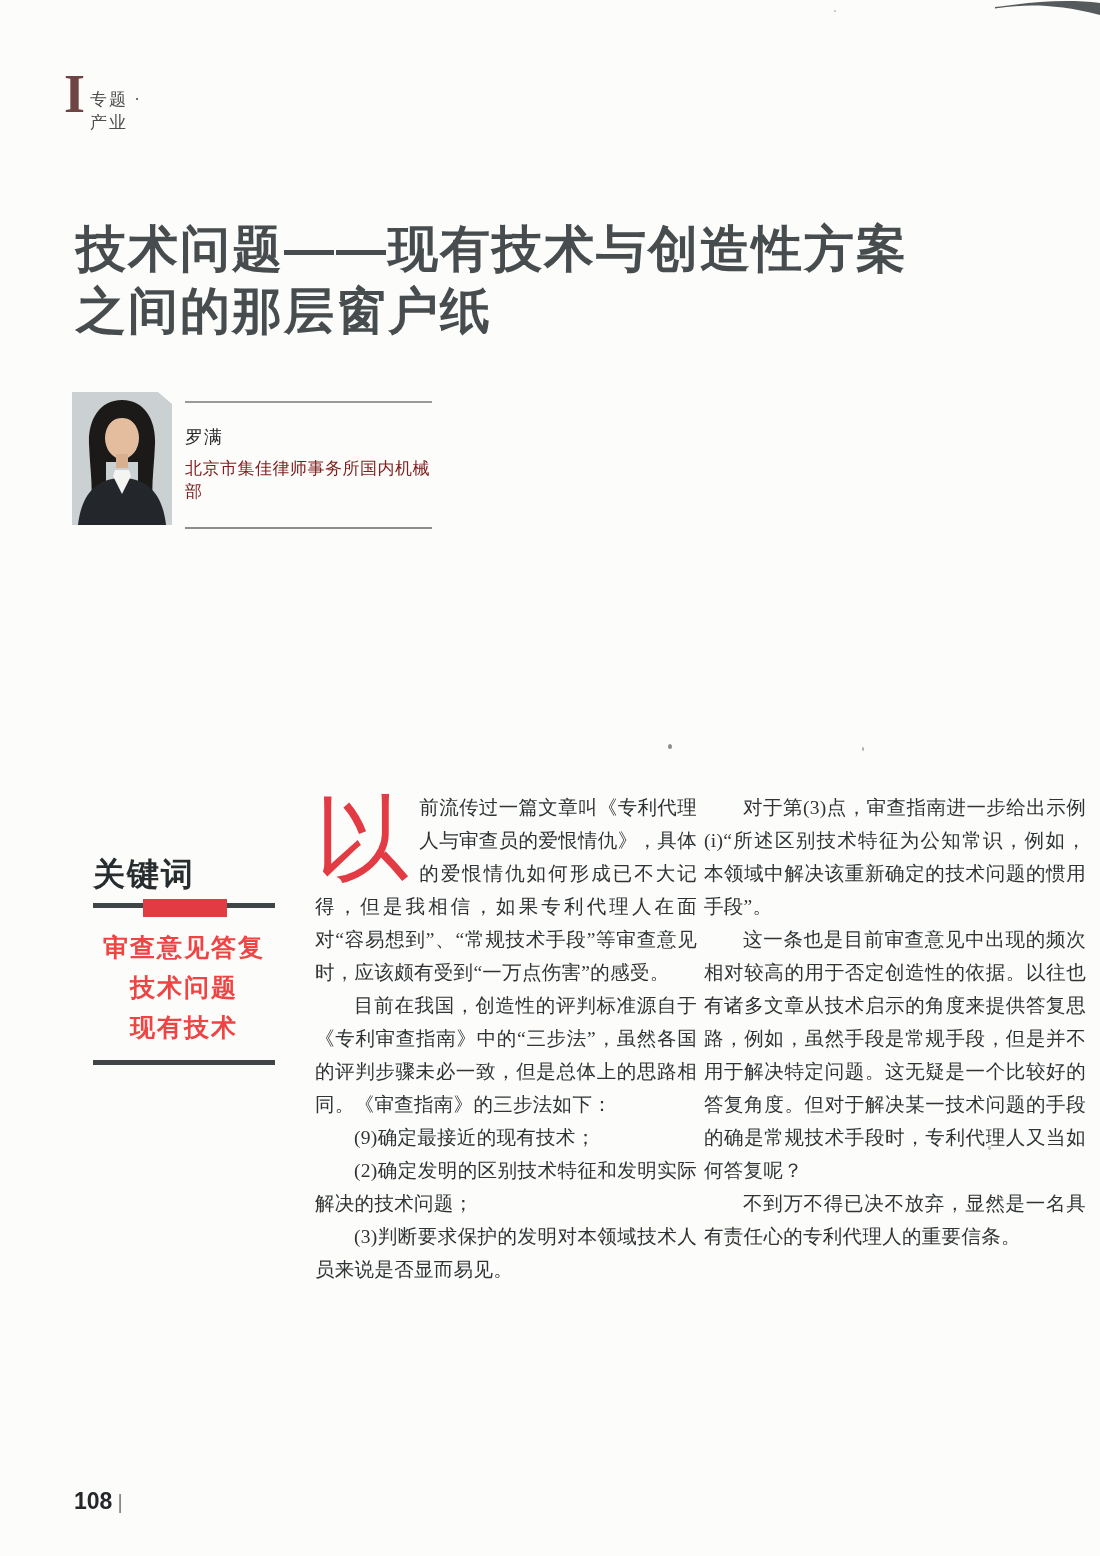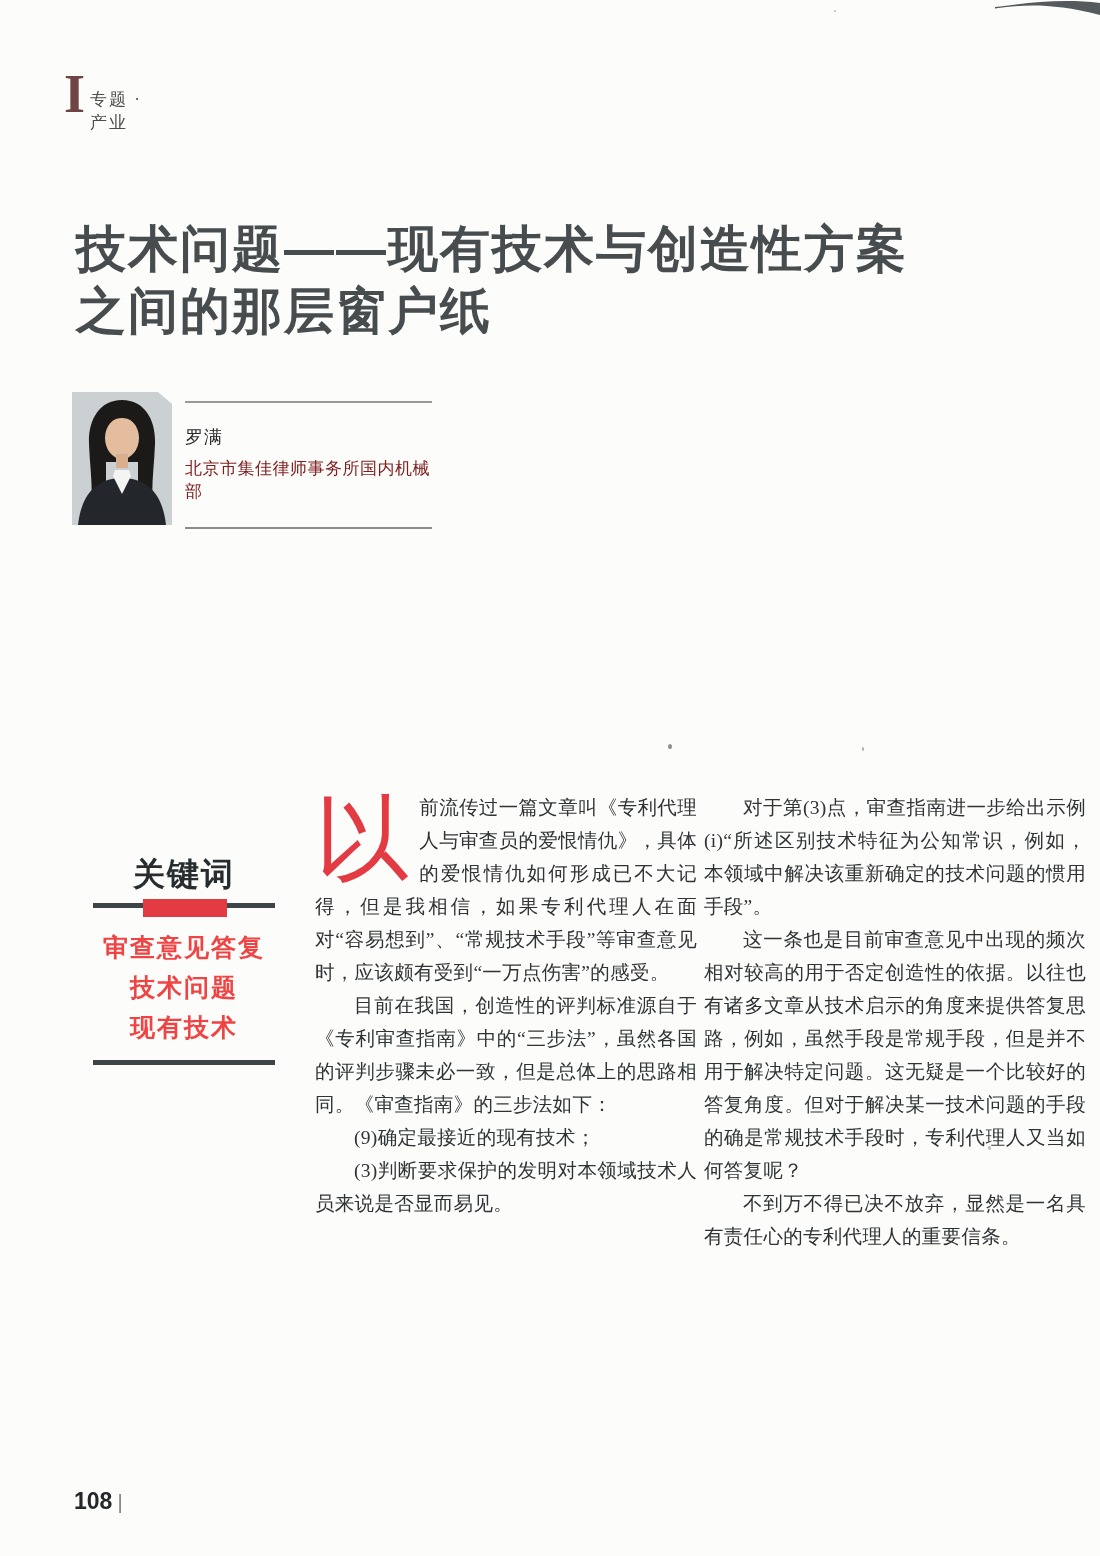--- a/index.html
+++ b/index.html
@@ -61,21 +61,21 @@
   .author-rule{height:2px;background:#9a9a98;}
   .author-rule.bottom{background:#8c8c8a;}
   .author-name{font-size:18px;color:#242628;margin-top:22px;letter-spacing:1px;
     font-family:"Liberation Sans","DejaVu Sans",sans-serif;}
   .author-affil{font-size:17px;color:#7f1d1d;margin-top:8px;margin-bottom:24px;letter-spacing:0.5px;
     font-family:Liberation Sans, sans-serif;}
 
   
   .kw-heading{
     position:absolute;left:93px;top:853px;width:182px;
-    text-align:center;font-size:32px;font-weight:700;color:#272d2f;
+    text-align:left;font-size:32px;font-weight:700;color:#272d2f;
     letter-spacing:2px;
   }
   .kw-rule-top{position:absolute;left:93px;top:903px;width:182px;height:5px;background:var(--rule-dark);}
   .kw-redbar{position:absolute;left:143px;top:899px;width:84px;height:18px;background:var(--accent-red);}
   .kw-list{
     position:absolute;left:83px;top:928px;width:202px;
     text-align:center;font-size:25px;font-weight:700;color:#ef4444;
     line-height:40px;letter-spacing:2px;
   }
   .kw-rule-bottom{position:absolute;left:93px;top:1060px;width:182px;height:5px;background:var(--rule-dark);}
@@ -165,20 +165,21 @@
     <div>现有技术</div>
   </div>
   <div class="kw-rule-bottom"></div>
 
   <div class="col col-1">
     <p class="first">
       <span class="dropcap">以</span><span>前流传过一篇文章叫《专利代理人与审查员的爱恨情仇》，具体的爱恨情仇如何形成已不大记得，但是我相信，如果专利代理人在面对“容易想到”、“常规技术手段”等审查意见时，应该颇有受到“一万点伤害”的感受。</span>
     </p>
     <p>目前在我国，创造性的评判标准源自于《专利审查指南》中的“三步法”，虽然各国的评判步骤未必一致，但是总体上的思路相同。《审查指南》的三步法如下：</p>
     <p>(9)确定最接近的现有技术；</p>
+    <p>(2)确定发明的区别技术特征和发明实际解决的技术问题；</p>
     <p>(3)判断要求保护的发明对本领域技术人员来说是否显而易见。</p>
   </div>
 
   <div class="col col-2">
     <p>对于第(3)点，审查指南进一步给出示例(i)“所述区别技术特征为公知常识，例如，本领域中解决该重新确定的技术问题的惯用手段”。</p>
     <p>这一条也是目前审查意见中出现的频次相对较高的用于否定创造性的依据。以往也有诸多文章从技术启示的角度来提供答复思路，例如，虽然手段是常规手段，但是并不用于解决特定问题。这无疑是一个比较好的答复角度。但对于解决某一技术问题的手段的确是常规技术手段时，专利代理人又当如何答复呢？</p>
     <p>不到万不得已决不放弃，显然是一名具有责任心的专利代理人的重要信条。</p>
   </div>
 
   <div class="folio">

